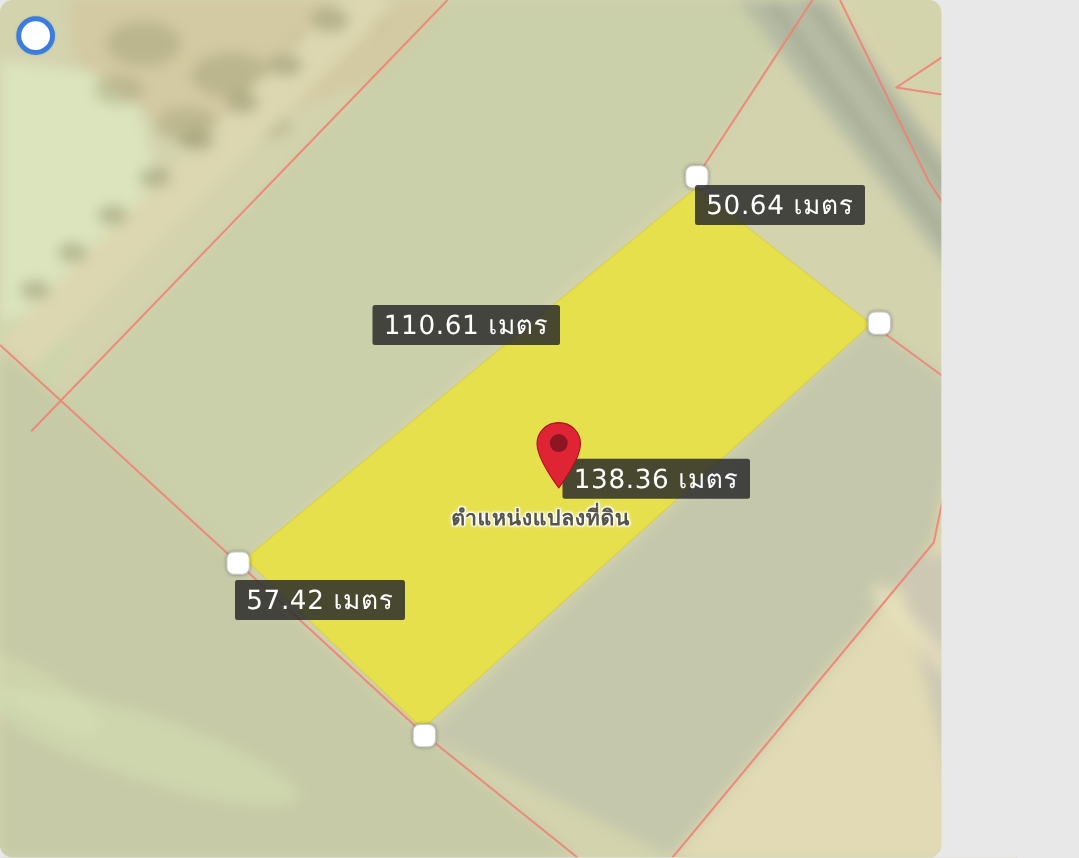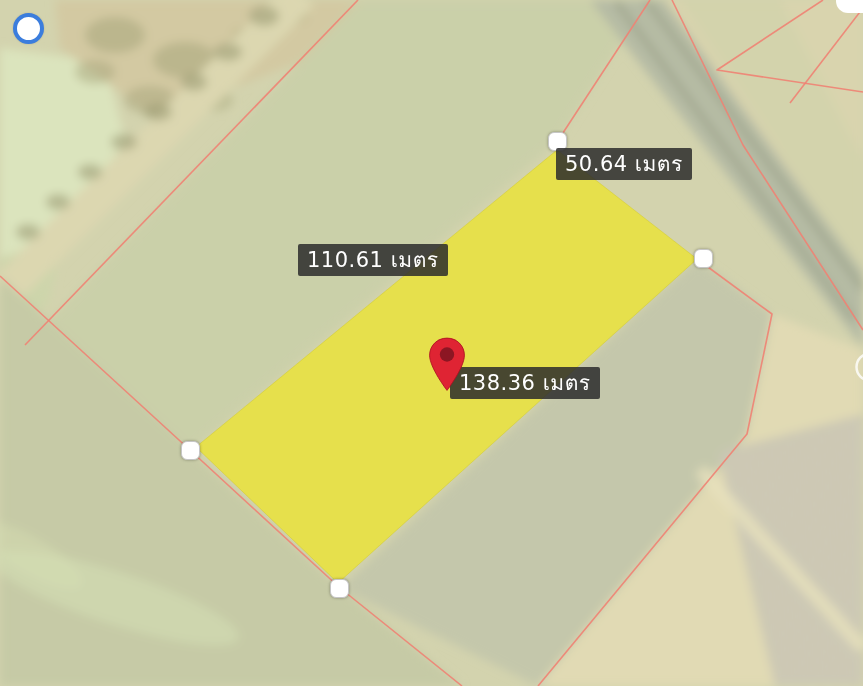--- a/index.html
+++ b/index.html
@@ -1,19 +1,20 @@
 <!DOCTYPE html>
 <html style="--plot-fill: #ece431; --parcel-line: #ef8273; --label-bg: rgba(43,43,43,0.85); --label-text: #ffffff; --pin-red: #df2433; --pin-core: #8c1623; --gps-blue: #3b7ddd;"><head>
 <meta charset="utf-8">
 <style>
   html,body{margin:0;padding:0;background:#e8e8e8;}
   .stage{
-    position:relative;width:863px;height:686px;overflow:hidden;
+    position:relative;width:753px;height:686px;overflow:hidden;
     background:#d3d3ae;
     font-family:"DejaVu Sans","Liberation Sans",sans-serif;
+    border-radius:10px;
   }
   .terrain{position:absolute;left:0;top:0;width:863px;height:686px;}
   .pline{stroke:var(--parcel-line,#ef8273);stroke-width:1.6;fill:none;opacity:.9;stroke-linejoin:round;}
   .plot{fill:var(--plot-fill,#ece431);fill-opacity:.78;stroke:#d6ce25;stroke-opacity:.5;stroke-width:1;}
   .mlabel{
     position:absolute;
     background:var(--label-bg,rgba(43,43,43,.85));
     color:var(--label-text,#fff);
     font-size:21px;line-height:28px;padding:2px 9px;border-radius:2px;
     letter-spacing:.5px;white-space:nowrap;
@@ -121,20 +122,22 @@
   <div class="gps"></div>
 
   <div class="vtx v-top"></div>
   <div class="vtx v-right"></div>
   <div class="vtx v-left"></div>
   <div class="vtx v-bottom"></div>
 
   <div class="mlabel m1">50.64 เมตร</div>
   <div class="mlabel m2">110.61 เมตร</div>
   <div class="mlabel m3">138.36 เมตร</div>
+  <div class="mlabel m4">57.42 เมตร</div>
 
   <svg class="pin" viewBox="0 0 36 52">
     <path class="pin-body" d="M18 1C8.6 1 1.5 8.3 1.5 17.2 1.5 29 18 50.5 18 50.5S34.5 29 34.5 17.2C34.5 8.3 27.4 1 18 1z"></path>
     <circle class="pin-core" cx="18" cy="16.5" r="6.8"></circle>
   </svg>
 
+  <div class="caption">ตำแหน่งแปลงที่ดิน</div>
 
 </div>
 
 </body></html>

